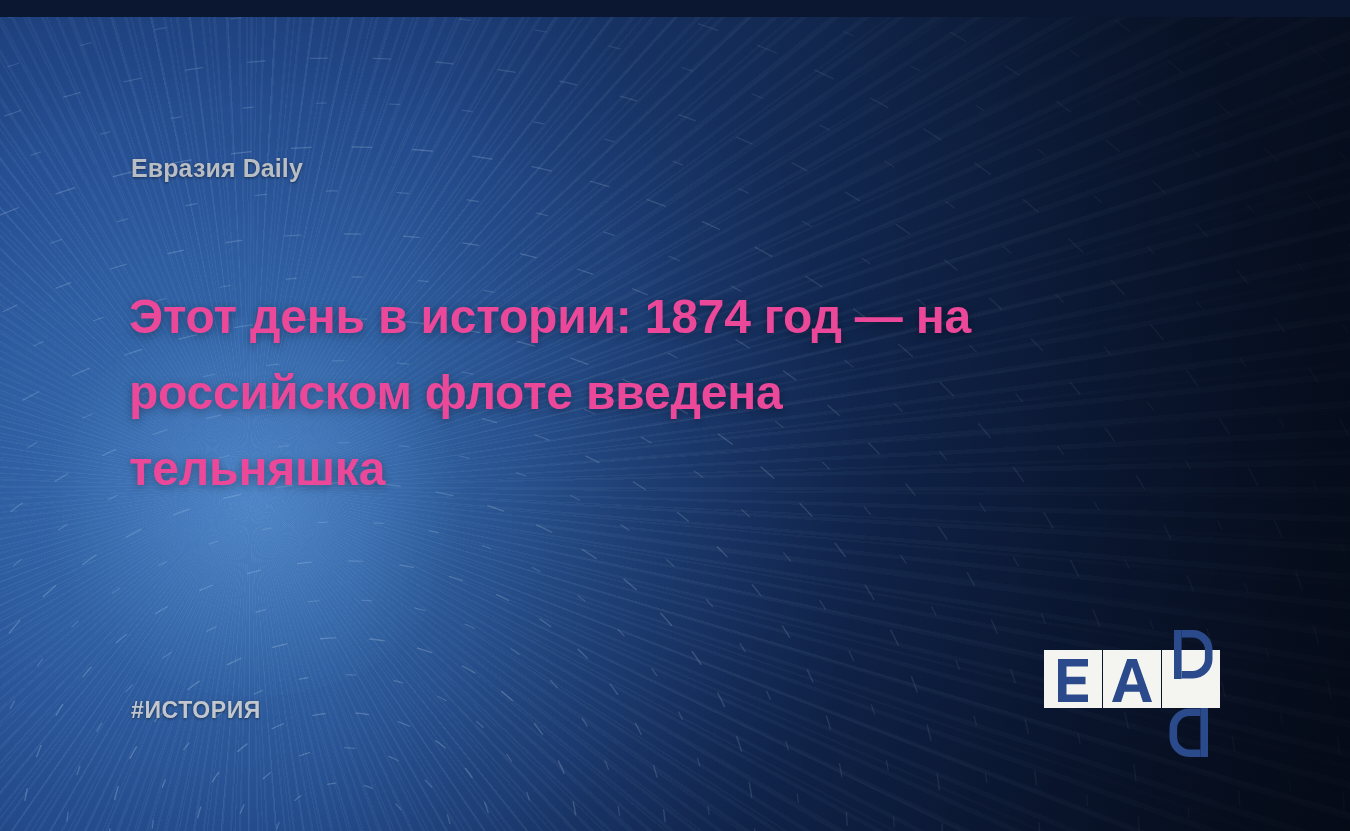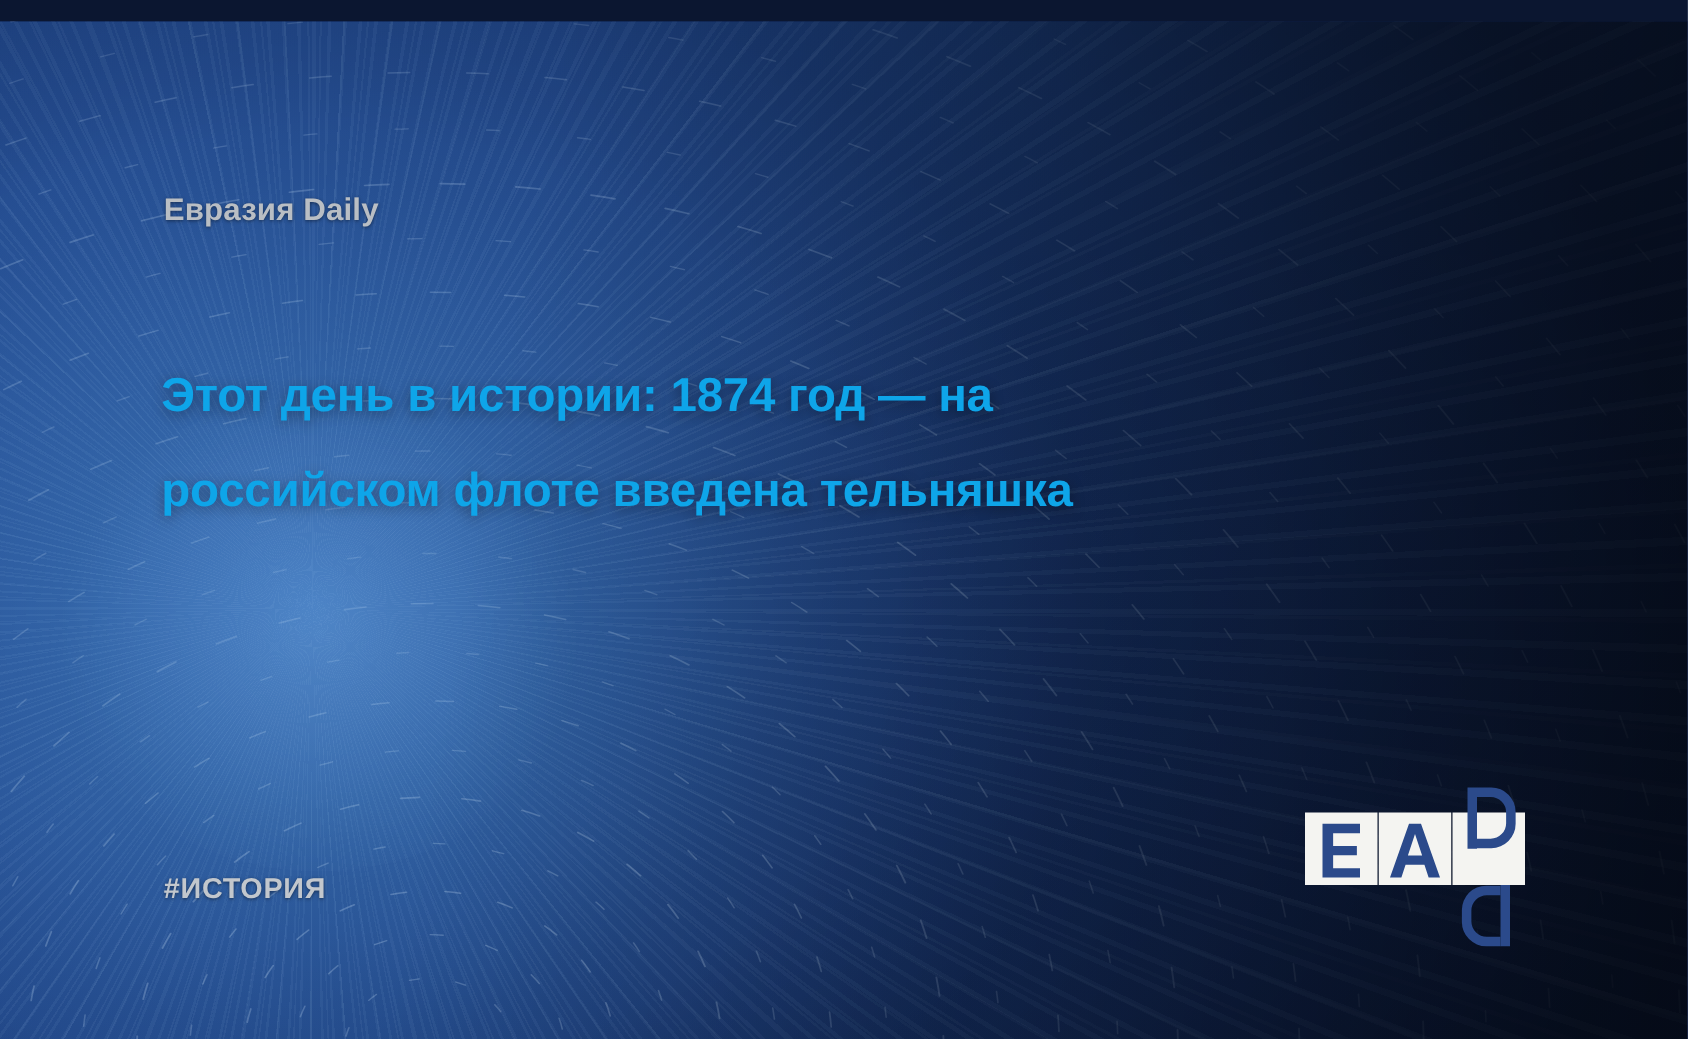--- a/index.html
+++ b/index.html
@@ -116,25 +116,25 @@
     text-shadow: 0 1px 3px rgba(0,0,0,0.45);
     white-space: nowrap;
   }
 
   .headline {
     position: absolute;
     left: 129px;
     top: 262px;
     width: 880px;
     margin: 0;
-    font-size: 38px;
+    font-size: 48px;
     line-height: 76px;
     font-weight: 700;
     letter-spacing: -0.2px;
-    color: #0ea5e9;
+    color: #ec4899;
     text-shadow: 0 2px 10px rgba(0,0,0,0.35);
   }
 
   .tag {
     position: absolute;
     left: 131px;
     top: 680px;
     font-size: 23px;
     font-weight: 700;
     letter-spacing: 0.6px;

